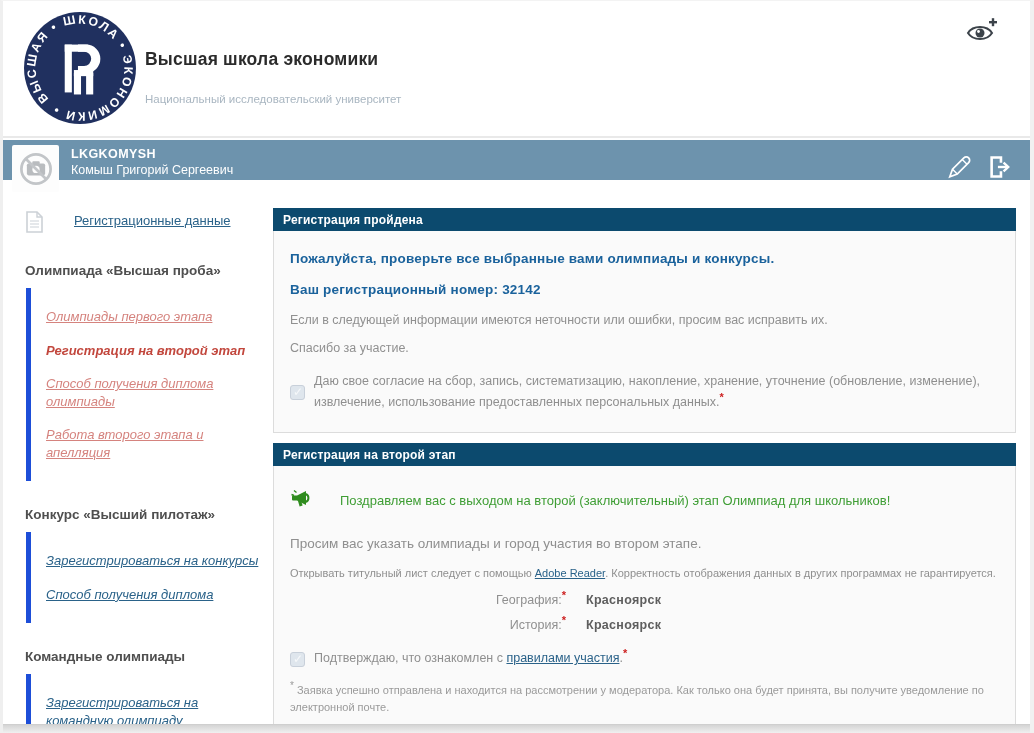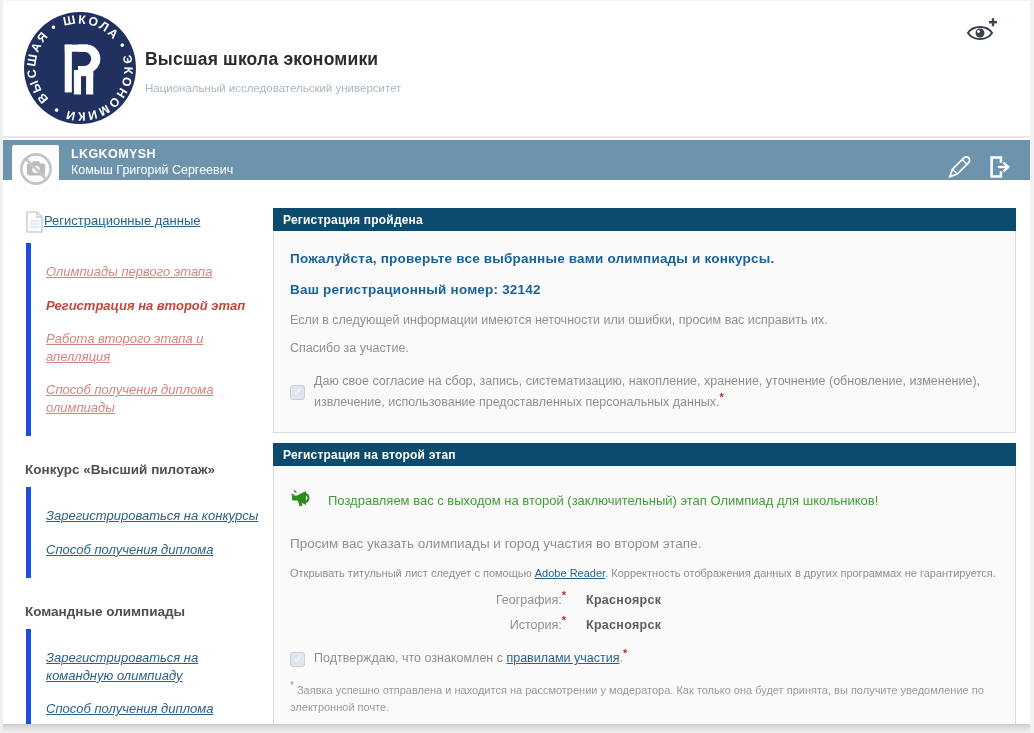--- a/index.html
+++ b/index.html
@@ -5,37 +5,37 @@
   html,body{margin:0;padding:0;background:#ffffff;}
   *{box-sizing:border-box;font-family:"Liberation Sans", sans-serif;}
   .page{position:relative;width:1034px;height:733px;background:#fff;overflow:hidden;
         border-left:3px solid #efefef;border-right:4px solid #f1f1f1;border-top:1px solid #f3f3f3;}
 
   
   .site-header{position:absolute;left:0;top:0;width:100%;height:137px;background:#fff;border-bottom:2px solid #e9e9e9;}
   .logo{position:absolute;left:20px;top:10px;width:114px;height:114px;cursor:pointer;}
   .brand-text{position:absolute;left:142px;top:48px;}
   .brand-title{font-size:17.5px;font-weight:bold;color:#2b2b2b;letter-spacing:.2px;}
-  .brand-subtitle{font-size:11.5px;color:#a9b6c1;margin-top:12px;}
+  .brand-subtitle{font-size:11.5px;color:#a9b6c1;margin-top:23px;}
   .eye-btn{position:absolute;right:32px;top:16px;width:34px;height:30px;cursor:pointer;}
 
   
   .userbar{position:absolute;left:0;top:139px;width:100%;height:40px;background:#6d93ad;}
   .avatar{position:absolute;left:9px;top:5px;width:47px;height:47px;background:#fdfdfd;border-radius:2px;
           display:flex;align-items:center;justify-content:center;}
   .user-info{position:absolute;left:68px;top:7px;color:#fff;}
   .user-login{font-size:12.5px;font-weight:bold;letter-spacing:.4px;}
   .user-name{font-size:12.5px;margin-top:2px;}
   .user-birthdate{font-size:12.5px;font-weight:bold;margin-top:2px;}
   .userbar-actions{position:absolute;right:18px;top:14px;display:flex;gap:14px;align-items:center;}
   .userbar-actions span{cursor:pointer;display:inline-flex;}
 
   
   .sidebar{position:absolute;left:0;top:196px;width:270px;padding:14px 6px 0 22px;}
-  .side-top-link{display:flex;align-items:flex-start;gap:0;margin-bottom:6px;}
+  .side-top-link{display:flex;align-items:flex-start;gap:30px;margin-bottom:6px;}
   .side-top-link .link-blue{margin-top:2px;}
   .side-section-title{font-size:13.5px;font-weight:bold;color:#4f4f4f;margin:26px 0 10px 0;}
   .side-sub{border-left:5px solid #1d4ed8;margin-left:1px;padding:4px 0 4px 15px;font-style:italic;}
   .side-sub a,.side-sub .red-active{display:block;margin:16px 0;line-height:1.35;}
   .link-blue{color:#2a6289;font-size:13px;text-decoration:underline;cursor:pointer;}
   .link-red{color:#d5837e;font-size:13px;text-decoration:underline;cursor:pointer;}
   .red-active{color:#c2473d;font-size:13px;font-weight:bold;text-decoration:none;cursor:pointer;}
   .side-icon{flex:0 0 auto;}
 
   
@@ -46,21 +46,21 @@
   .blue-bold{color:#1a629c;font-size:13.5px;font-weight:bold;margin:16px 0;letter-spacing:.2px;}
   .gray-line{color:#909090;font-size:12.5px;margin:14px 0;}
   .check-row{display:flex;gap:9px;align-items:center;margin:16px 0 6px;}
   .checkbox{flex:0 0 auto;width:15px;height:15px;margin-top:2px;background:#dfe6ed;border:1px solid #c8d0da;
             border-radius:3px;position:relative;cursor:default;}
   .checkbox::after{content:"✓";position:absolute;left:2px;top:-1px;font-size:12px;color:#f6f8fa;}
   .consent-text{color:#8f8f8f;font-size:12.5px;line-height:1.65;}
   .req{color:#cc1f1f;font-size:11px;font-weight:bold;}
   sup.req{line-height:0;}
 
-  .congrats-row{display:flex;gap:14px;align-items:center;margin:16px 0 4px;}
+  .congrats-row{display:flex;gap:26px;align-items:center;margin:16px 0 4px;}
   .congrats-text{color:#3f9e35;font-size:13px;}
   .instruction{color:#8f8f8f;font-size:13.5px;margin:22px 0 16px;}
   .small-note{color:#8f8f8f;font-size:11px;margin:4px 0 14px;}
   .small-note a{color:#2a6289;text-decoration:underline;cursor:pointer;}
   .subject-row{display:flex;align-items:center;margin:11px 0;}
   .subject-label{width:276px;text-align:right;color:#8f8f8f;font-size:12.5px;}
   .subject-value{margin-left:20px;color:#5e5e5e;font-size:12.5px;font-weight:bold;letter-spacing:.3px;}
   .confirm-text{color:#8f8f8f;font-size:12.5px;line-height:1.6;}
   .confirm-text a{color:#2a6289;text-decoration:underline;cursor:pointer;}
   .footnote{color:#9a9a9a;font-size:11px;line-height:1.55;margin:14px 0 2px;}
@@ -147,25 +147,26 @@
         <svg width="19" height="22" viewBox="0 0 19 22">
           <path d="M2 1 h10 l5 5 v15 h-15 z" fill="#ffffff" stroke="#ccd1d6" stroke-width="1.6"></path>
           <path d="M12 1 v5 h5" fill="none" stroke="#ccd1d6" stroke-width="1.4"></path>
           <path d="M5 10 h9 M5 13 h9 M5 16 h9" stroke="#dde1e5" stroke-width="1.4"></path>
         </svg>
       </span>
       <a class="link-blue">Регистрационные данные</a>
     </div>
 
     <div class="side-section">
+      <div class="side-section-title">Олимпиада «Высшая проба»</div>
       <div class="side-sub">
         <a class="link-red">Олимпиады первого этапа</a>
         <span class="red-active">Регистрация на второй этап</span>
+        <a class="link-red">Способ получения диплома олимпиады</a>
         <a class="link-red">Работа второго этапа и апелляция</a>
-        <a class="link-red">Способ получения диплома олимпиады</a>
       </div>
     </div>
 
     <div class="side-section">
       <div class="side-section-title">Конкурс «Высший пилотаж»</div>
       <div class="side-sub">
         <a class="link-blue">Зарегистрироваться на конкурсы</a>
         <a class="link-blue">Способ получения диплома</a>
       </div>
     </div>

